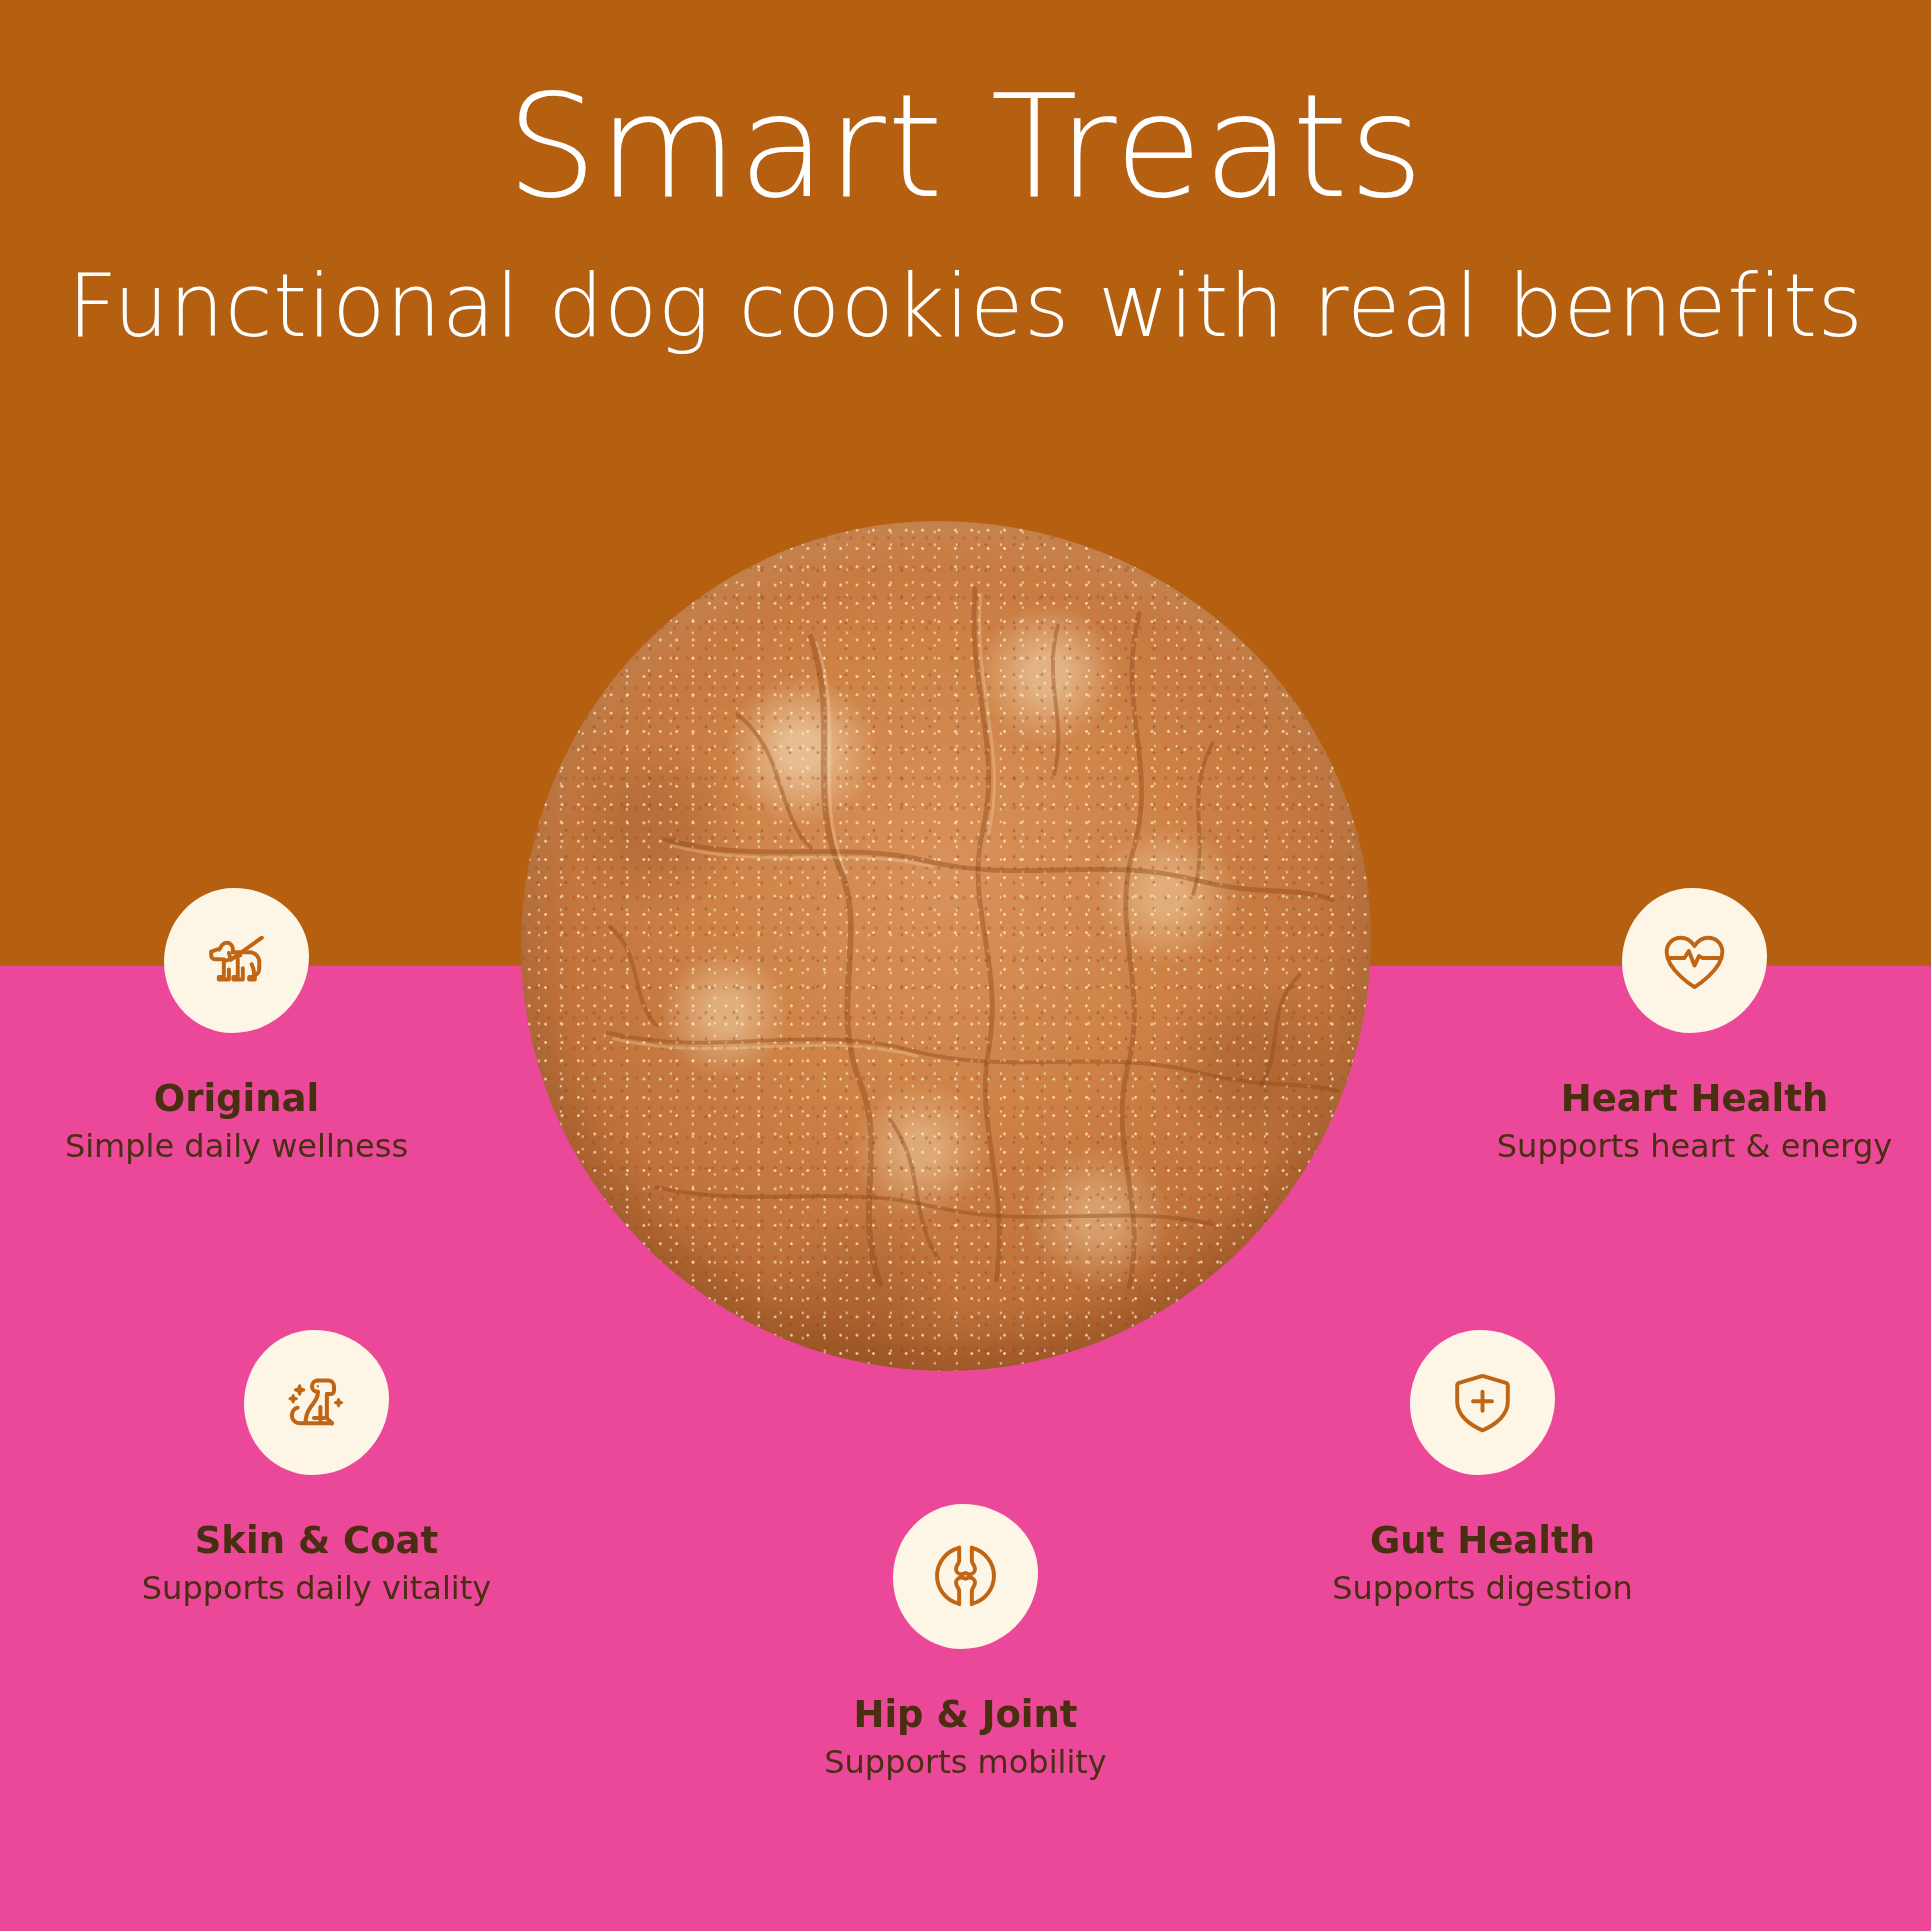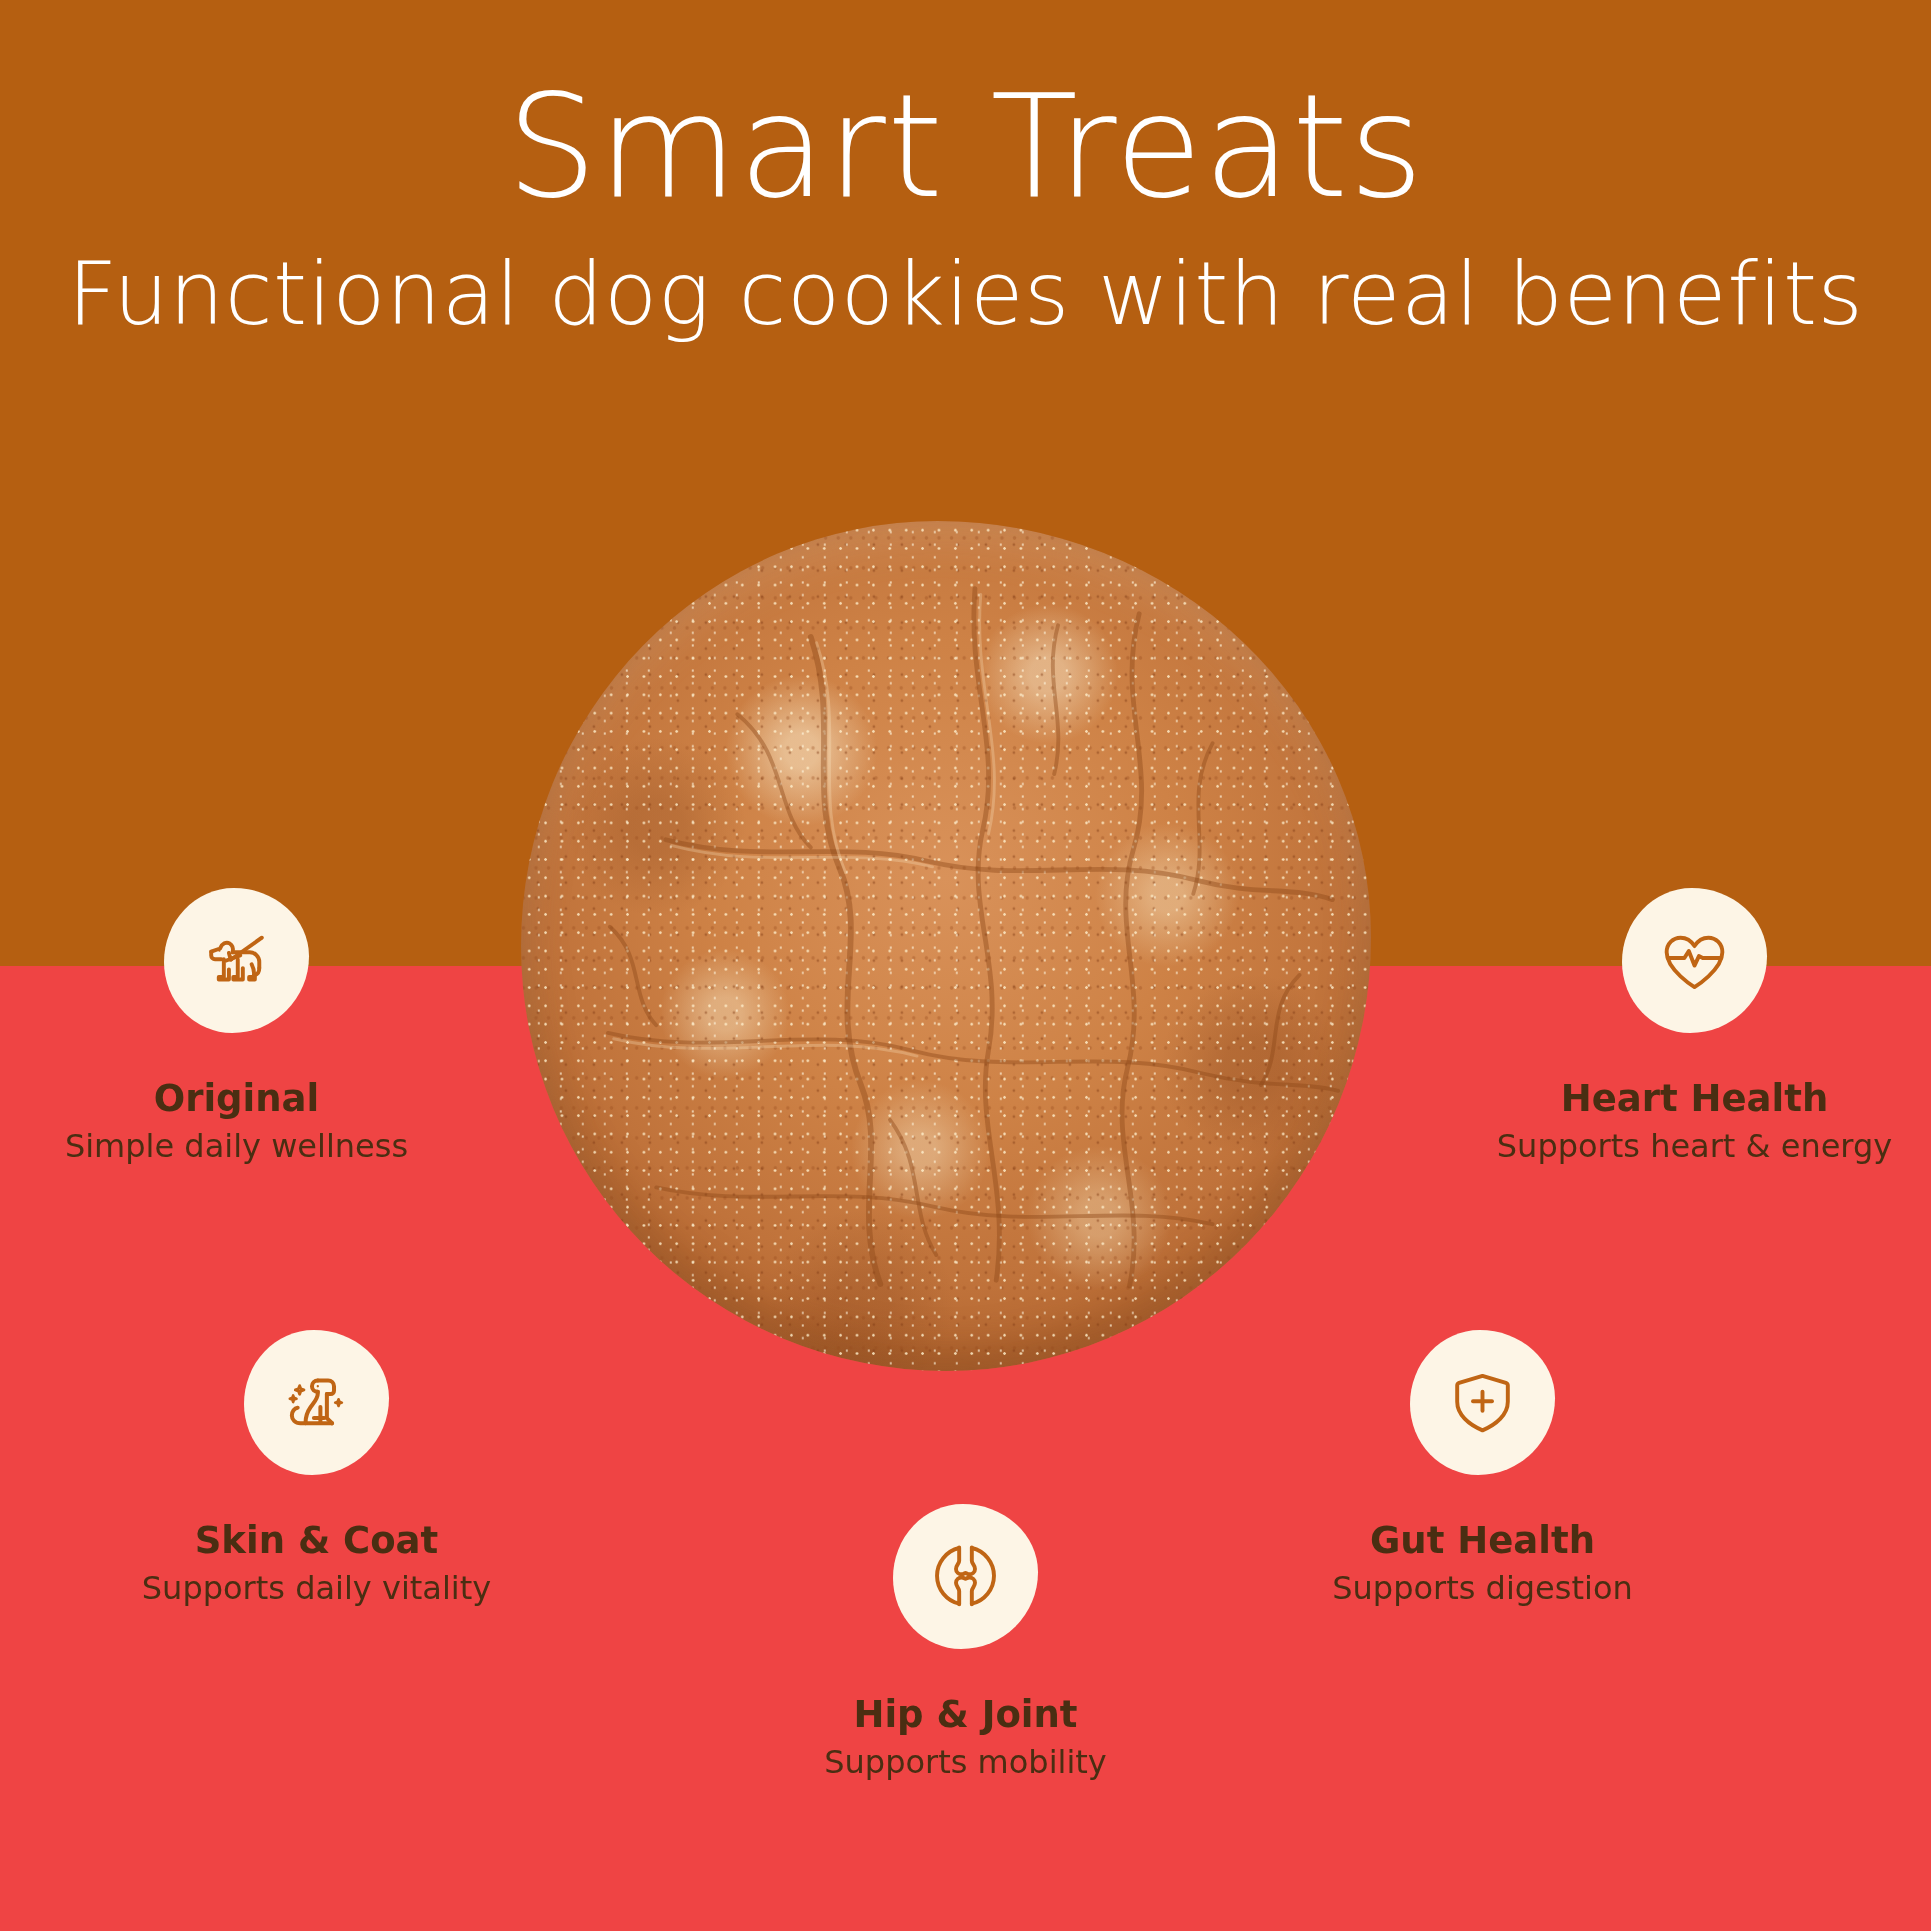--- a/index.html
+++ b/index.html
@@ -5,21 +5,21 @@
   html, body {
     margin: 0;
     padding: 0;
     background: #ffffff;
   }
   #page {
     position: relative;
     width: 1931px;
     height: 1931px;
     overflow: hidden;
-    background: #ef4444;
+    background: #ec4899;
     font-family: "DejaVu Sans", sans-serif;
   }
 
   
   .hero-band {
     position: absolute;
     left: 0;
     top: 0;
     width: 1931px;
     height: 966px;
@@ -42,21 +42,21 @@
     color: #FFFFFF;
     font-family: "DejaVu Sans", sans-serif;
     font-weight: 300;
     font-size: 143px;
     line-height: 1.0;
     letter-spacing: 1px;
     padding-top: 75px;
     font-stretch: condensed;
   }
   .subtitle {
-    margin: 0;
+    margin: 12px;
     padding: 0;
     color: #FFFFFF;
     font-family: "DejaVu Sans", sans-serif;
     font-weight: 300;
     font-size: 87px;
     line-height: 1.05;
     letter-spacing: 0.5px;
     padding-top: 31px;
     font-stretch: condensed;
   }

